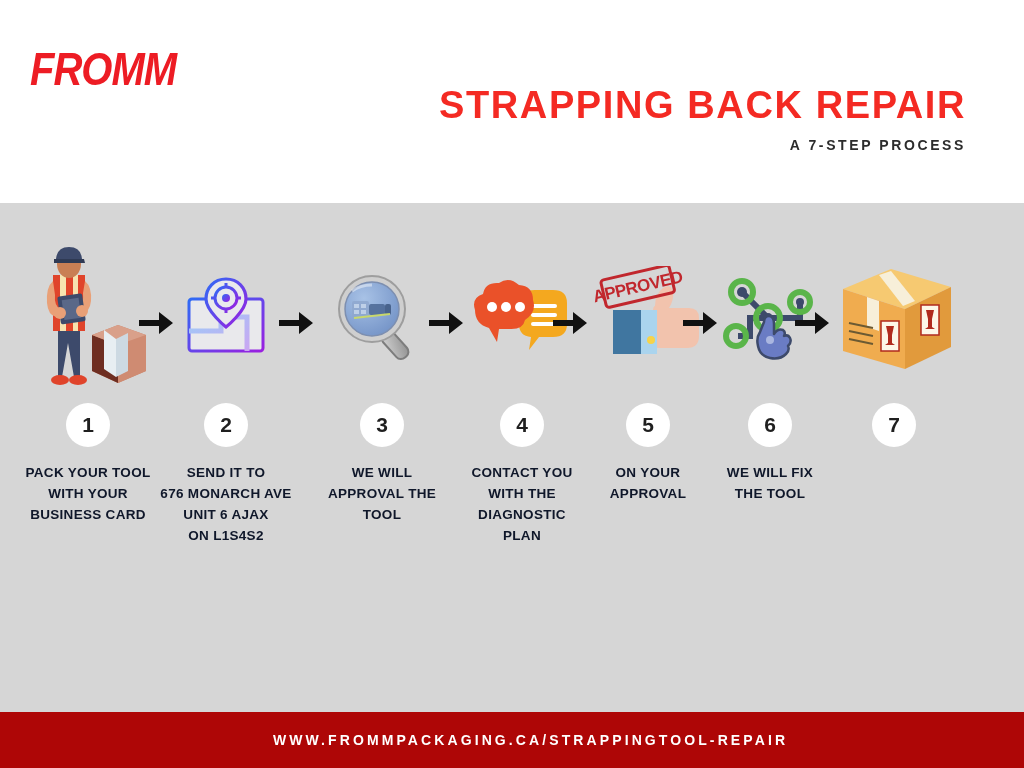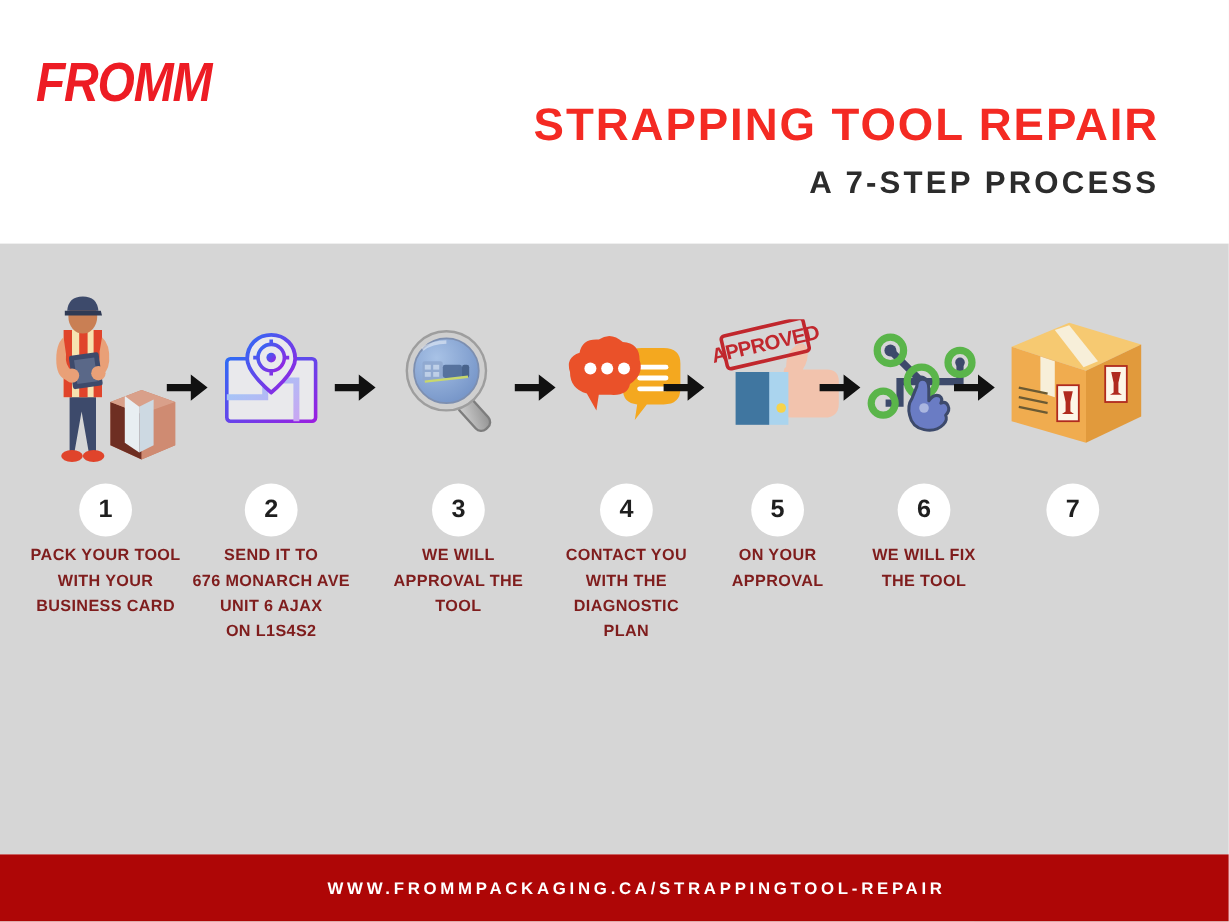--- a/index.html
+++ b/index.html
@@ -49,21 +49,21 @@
     font-weight: bold;
     letter-spacing: 1.6px;
     color: #f42a23;
     text-align: right;
     white-space: nowrap;
   }
   .subtitle {
     position: absolute;
     right: 58px;
     top: 137px;
-    font-size: 26px;
+    font-size: 14px;
     font-weight: bold;
     letter-spacing: 2.6px;
     color: #2c2c2c;
     text-align: right;
     white-space: nowrap;
   }
 
   
   .band {
     position: absolute;
@@ -101,25 +101,25 @@
     background: #ffffff;
     margin: 10px auto 0 auto;
     display: flex;
     align-items: center;
     justify-content: center;
     font-size: 21px;
     font-weight: bold;
     color: #1f1f1f;
   }
   .step-label {
-    margin-top: 5px;
+    margin-top: 15px;
     font-size: 13.5px;
     font-weight: bold;
     line-height: 21px;
-    color: #7f1d1d;
+    color: #0f172a;
     letter-spacing: 0.3px;
     white-space: pre-line;
   }
   .arrow {
     position: absolute;
     top: 100px;
     width: 44px;
     height: 40px;
     display: flex;
     align-items: center;
@@ -145,21 +145,21 @@
     margin-left: 37px;
   }
 </style>
 </head>
 <body>
 
 <div class="poster">
 
   <div class="header">
     <div class="logo">FROMM</div>
-    <div class="title">STRAPPING TOOL REPAIR</div>
+    <div class="title">STRAPPING BACK REPAIR</div>
     <div class="subtitle">A 7-STEP PROCESS</div>
   </div>
 
   <div class="band">
     <div class="steps">
 
       <div class="step" style="left:14px;">
         <div class="icon-box">
           <svg width="120" height="150" viewBox="0 0 120 150">
 

